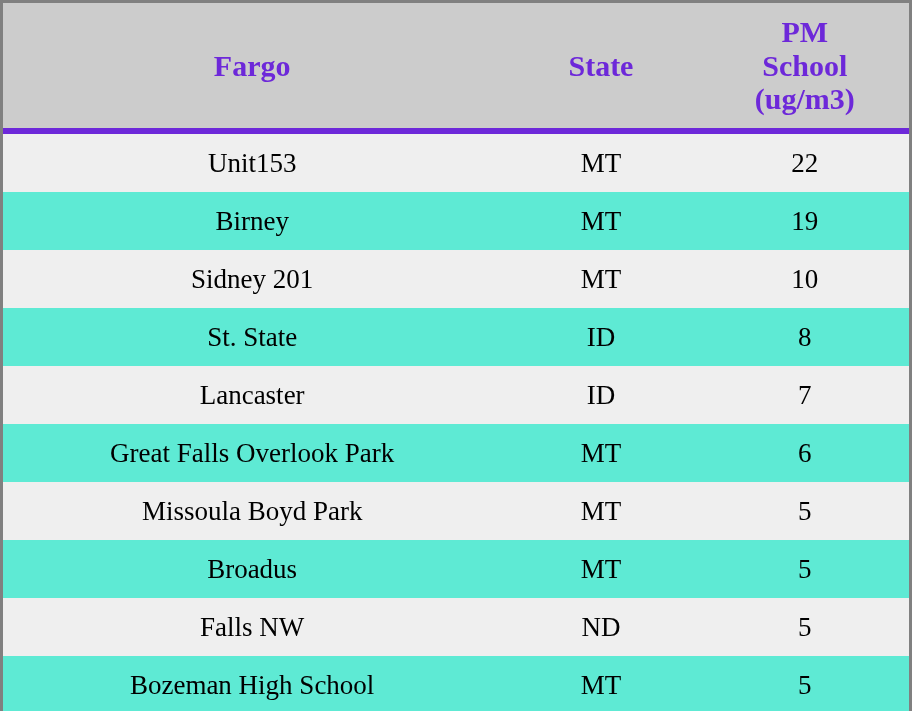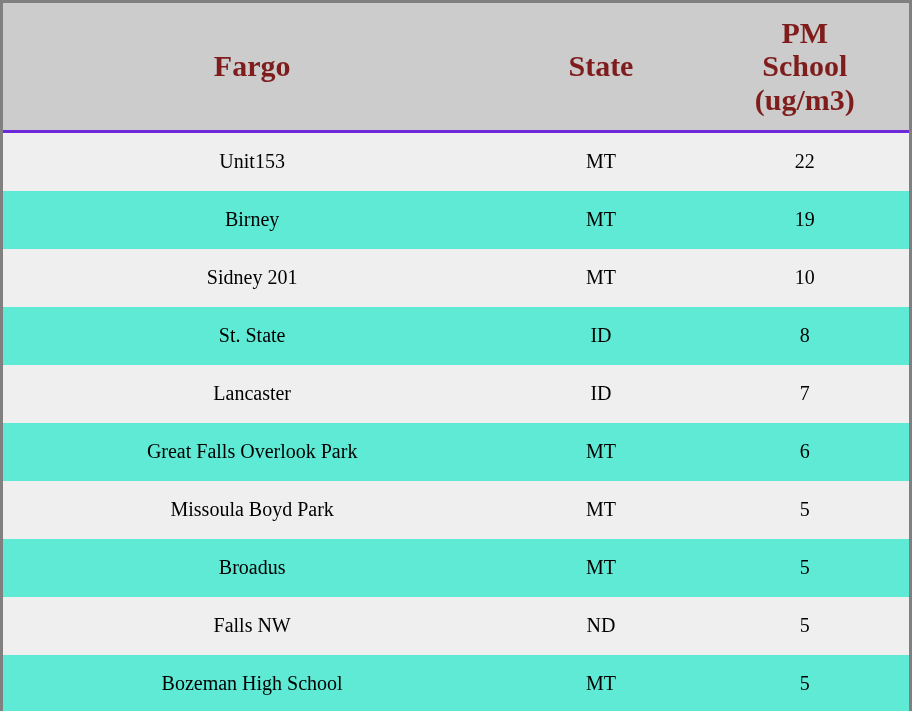--- a/index.html
+++ b/index.html
@@ -21,38 +21,38 @@
     background: #ffffff;
   }
   table.aqi-table {
     width: 100%;
     height: 100%;
     border-collapse: collapse;
     table-layout: fixed;
   }
   thead th {
     background: #cccccc;
-    color: #7f1d1d;
+    color: #6d28d9;
     font-weight: bold;
     font-size: 30px;
     text-align: center;
     vertical-align: middle;
     padding: 6px 4px;
-    border-bottom: 3px solid #6d28d9;
+    border-bottom: 6px solid #6d28d9;
     line-height: 1.12;
   }
   thead tr {
     height: 128px;
   }
   col.c-site   { width: 55%; }
   col.c-state  { width: 22%; }
   col.c-pm     { width: 23%; }
 
   tbody td {
-    font-size: 20px;
+    font-size: 27px;
     text-align: center;
     vertical-align: middle;
     color: #000000;
     border: none;
     padding: 0 4px;
     height: 58px;
   }
   tbody tr.odd td {
     background: #efefef;
   }

